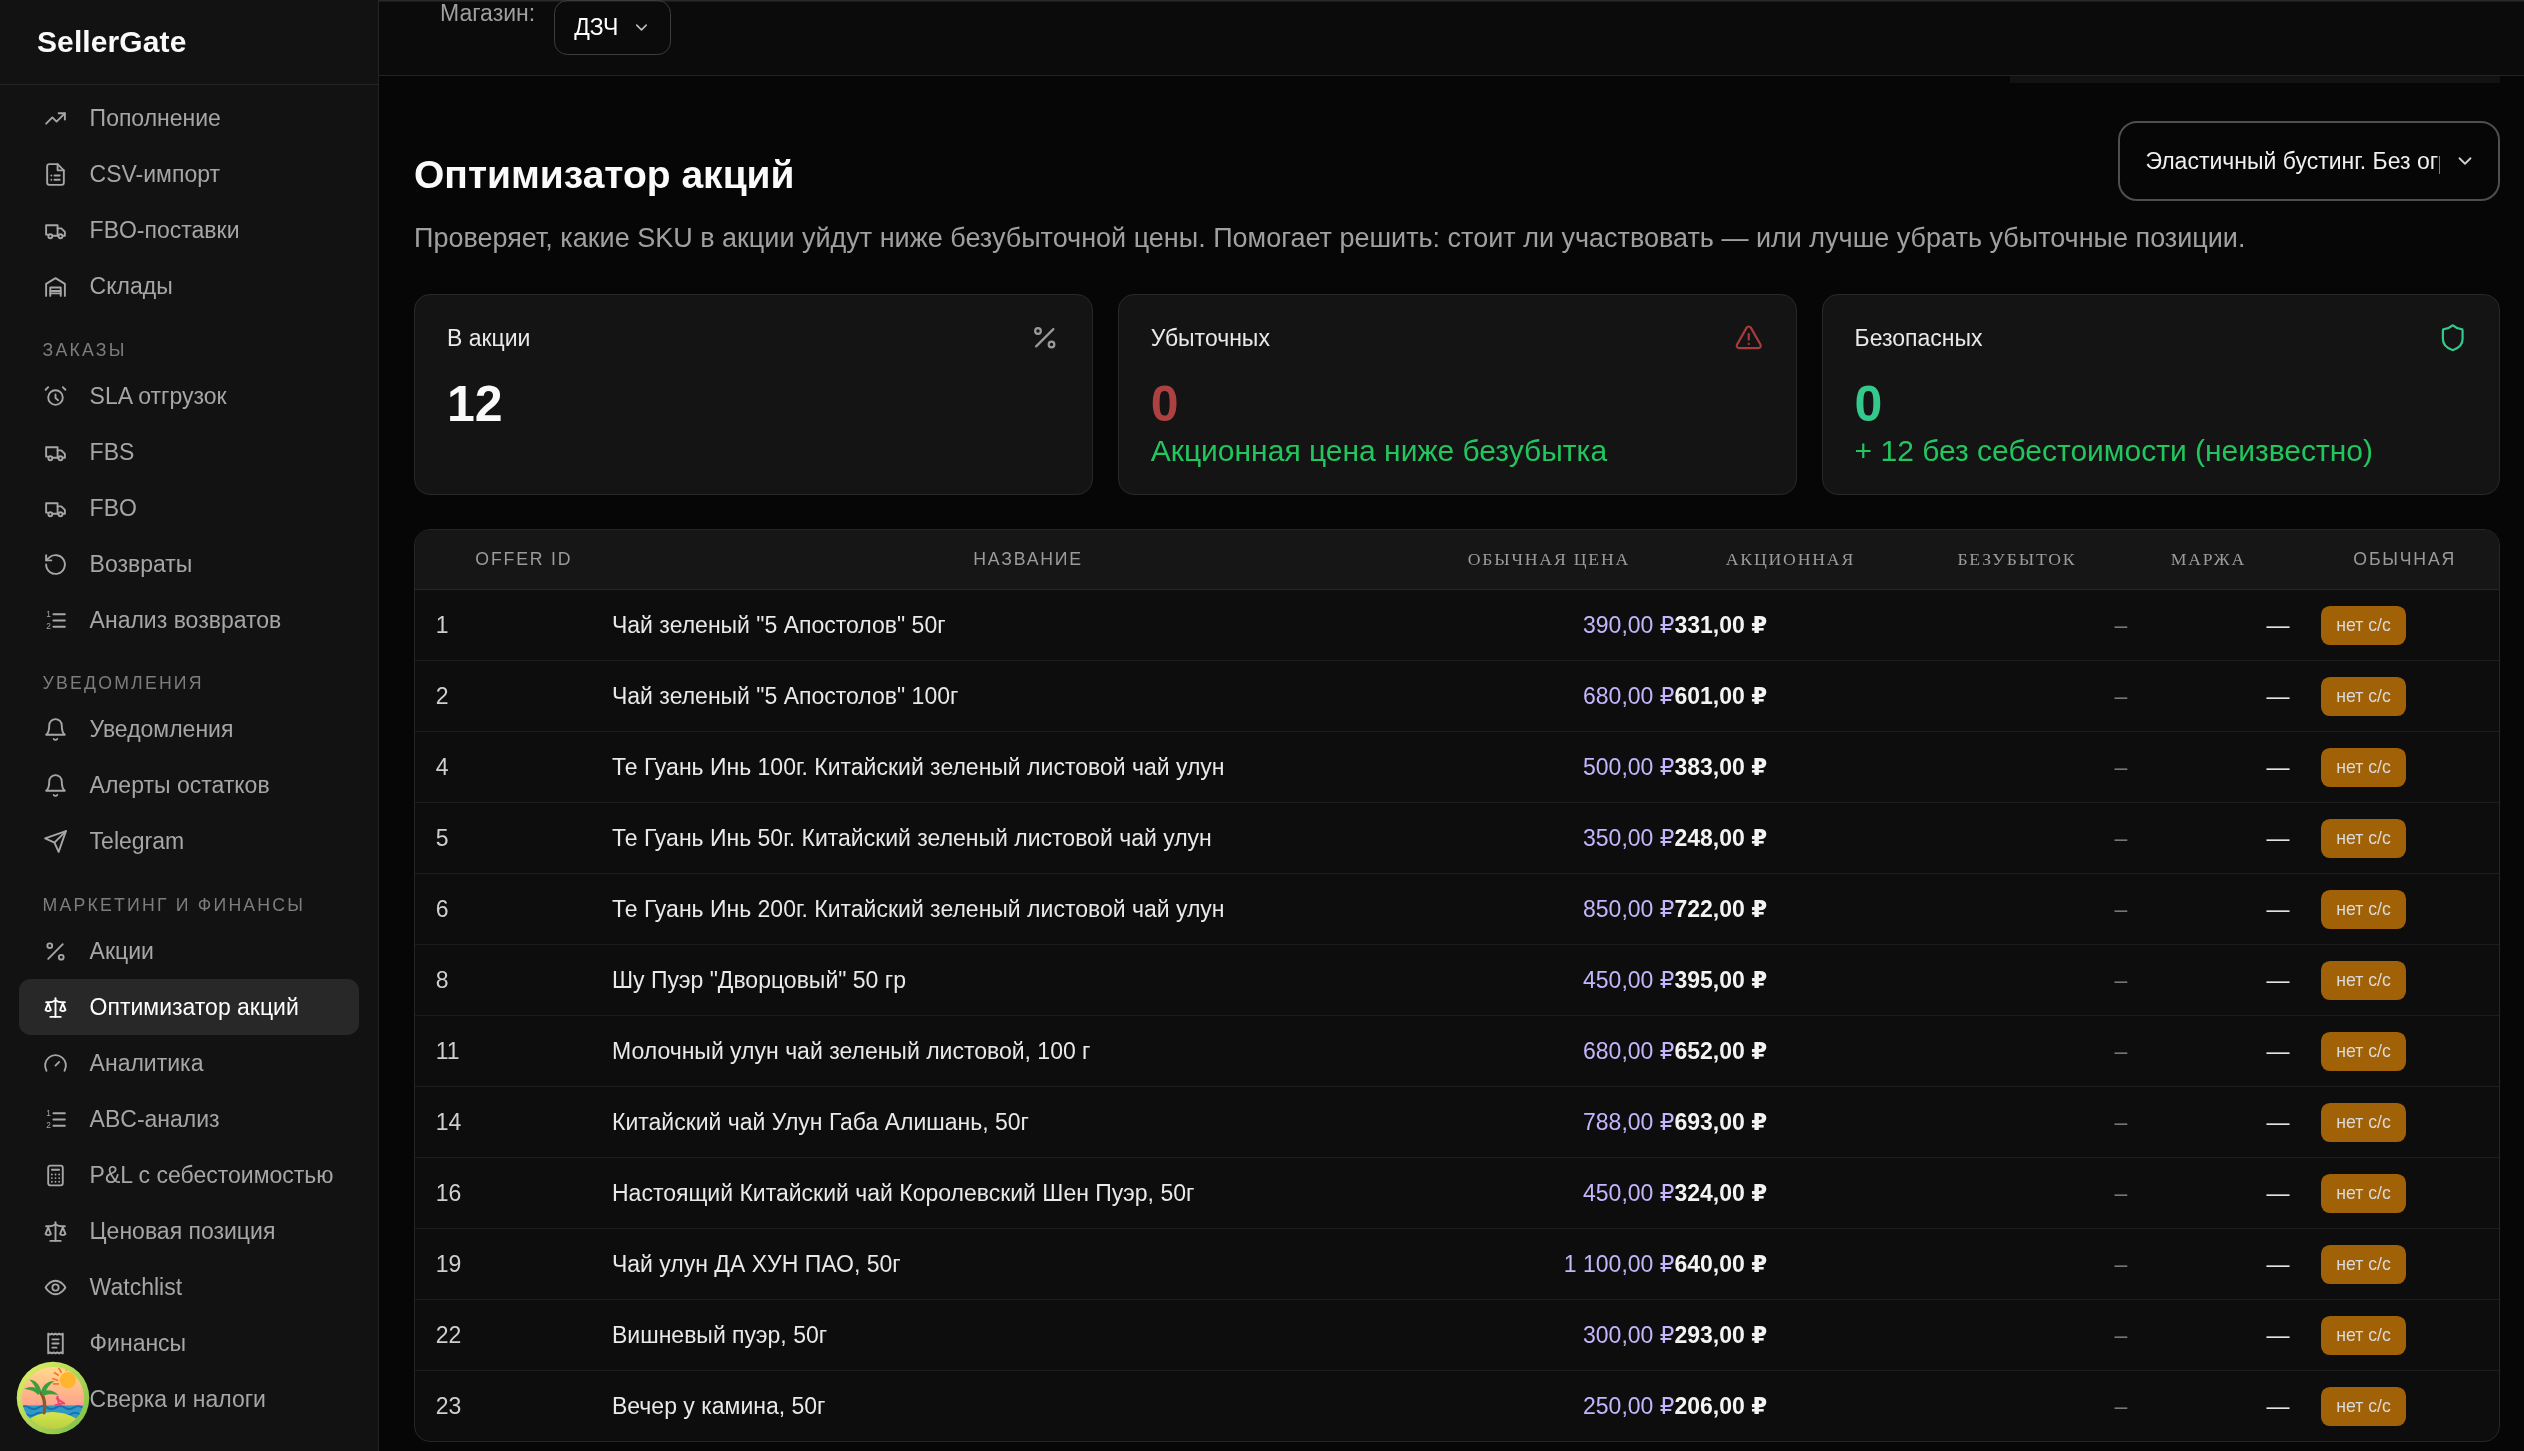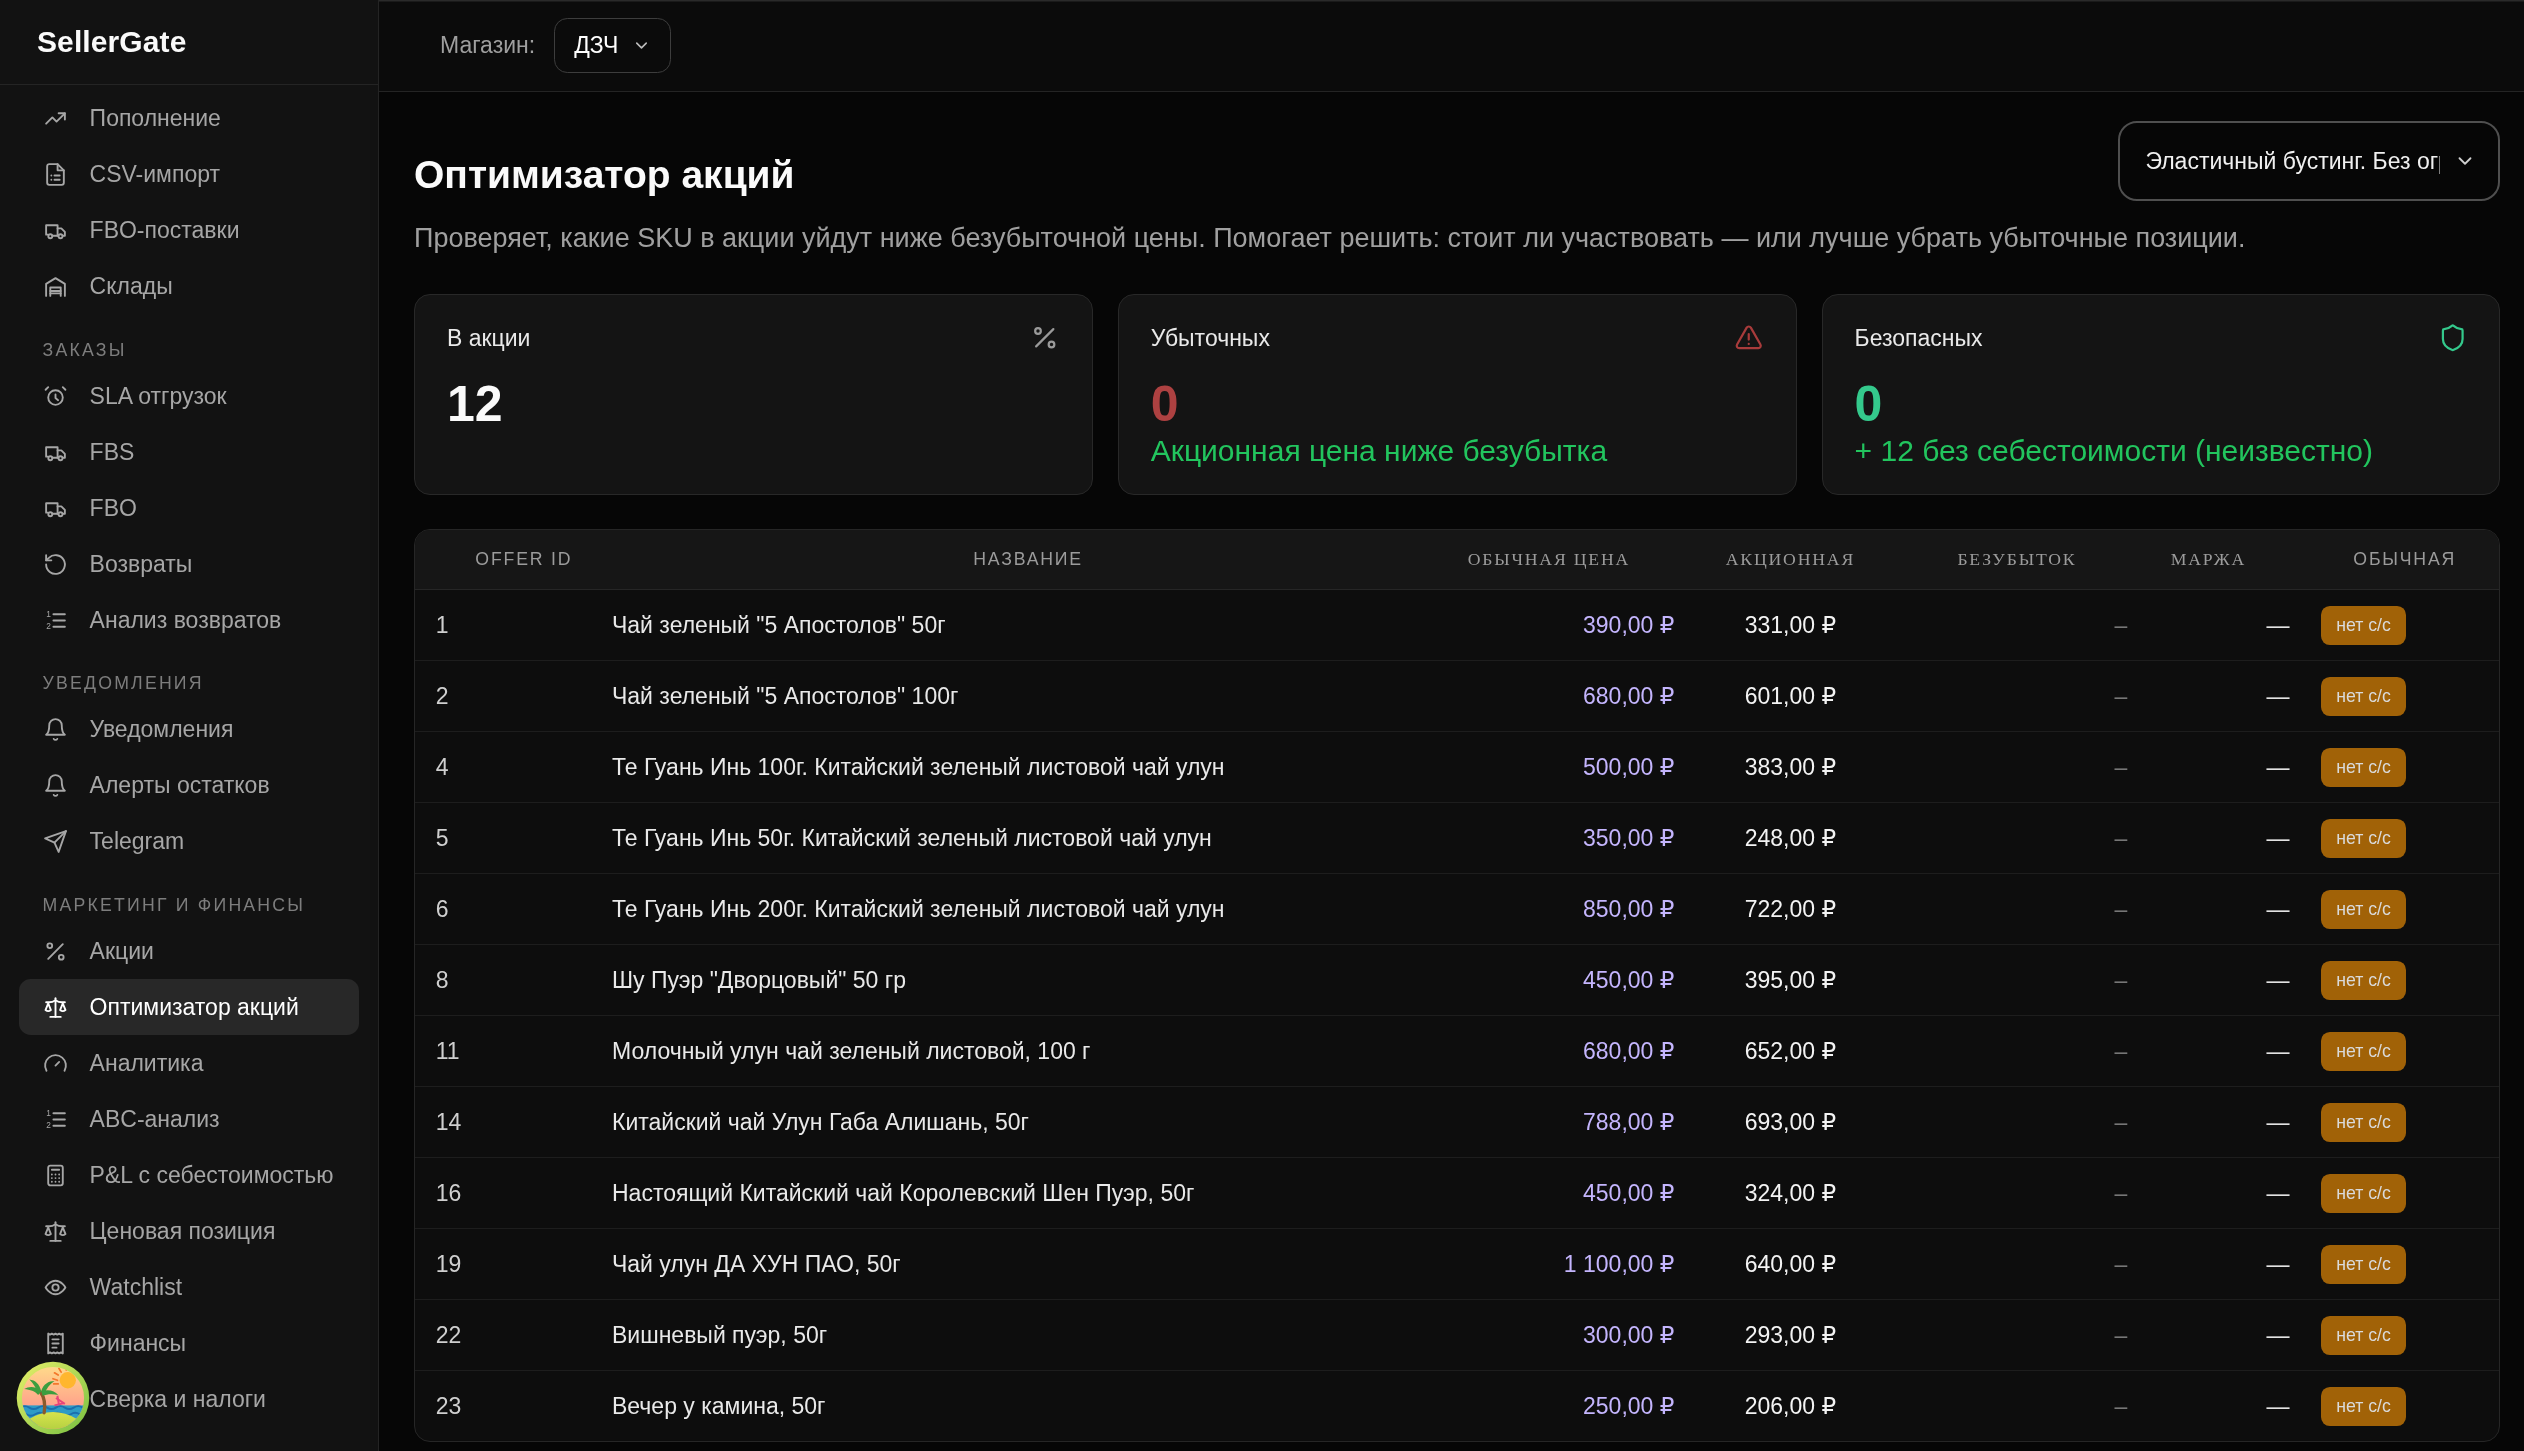--- a/index.html
+++ b/index.html
@@ -16,22 +16,22 @@
     font-size:30px;font-weight:700;color:#fafafa;border-bottom:1.5px solid #242424;letter-spacing:0.1px;}
   .nav{padding:5.9px 19px 0;}
   .nav-item{height:56px;display:flex;align-items:center;gap:22px;padding:0 23.6px;
     border-radius:11.8px;color:#a6a6a6;font-size:23px;cursor:pointer;white-space:nowrap;}
   .nav-item .ni{width:25px;height:25px;flex:0 0 25px;display:flex;}
   .nav-item .ni svg{width:25px;height:25px;}
   .nav-item.active{background:#282828;color:#ffffff;}
   .nav-section{margin:25px 0 7.4px;padding:0 23.6px;font-size:17.7px;letter-spacing:2.2px;color:#7d7d7d;}
   .sticker{position:absolute;left:16px;top:1361px;width:74px;height:74px;z-index:6;}
   
-  .topbar{position:absolute;left:379px;top:0;width:2145px;height:92px;background:#0b0b0b;
-    border-bottom:1.5px solid #242424;box-sizing:border-box;display:flex;align-items:center;
+  .topbar{position:absolute;left:379px;top:0;width:2145px;height:76px;background:#0b0b0b;
+    border-bottom:1.5px solid #242424;box-sizing:border-box;display:flex;
     padding-left:61px;gap:19px;box-shadow:inset 0 1.5px 0 #2a2a2a;z-index:1;}
   .topbar-right{position:absolute;left:2010px;top:0;width:490px;height:83px;background:#121212;z-index:1;}
   .store-label{font-size:23px;color:#9f9f9f;position:relative;z-index:2;}
   .store-btn{display:flex;align-items:center;gap:13.3px;height:55px;padding:0 19px;
     border:1.5px solid #3d3d3d;border-radius:13.3px;color:#fff;font-size:23px;cursor:pointer;
     position:relative;z-index:2;background:transparent;}
   .chev svg{width:19px;height:19px;color:#bdbdbd;display:block;}
   
   .main{position:absolute;left:379px;top:84px;width:2145px;height:1367px;box-sizing:border-box;
     padding:43px 23.6px 0 35px;}
@@ -61,21 +61,21 @@
   .thead,.tr{display:grid;grid-template-columns:197px 1fr 251px 232px 221px 162px 210px;align-items:center;}
   .thead{height:59px;background:#161616;color:#9b9b9b;font-size:17.7px;letter-spacing:1.8px;
     border-bottom:1.5px solid #262626;}
   .th{padding-left:20.7px;white-space:nowrap;text-align:center;}
   .th.r{padding-left:0;text-align:center;font-family:Liberation Serif, serif;}
   .tr{height:70px;border-top:1.5px solid #1d1d1d;font-size:23px;}
   .tr:first-child{border-top:none;}
   .td-id{padding-left:20.7px;color:#cfcfcf;}
   .td-name{color:#e9e9e9;white-space:nowrap;overflow:hidden;}
   .td-price{text-align:right;color:#c4b5fd;}
-  .td-promo{text-align:center;color:#f3f3f3;font-weight:400;}
+  .td-promo{text-align:left;color:#f3f3f3;font-weight:700;}
   .td-be{text-align:right;color:#767676;}
   .td-margin{text-align:right;color:#e2e2e2;}
   .badge{display:inline-block;margin-left:32px;background:#a16207;border-radius:8.9px;
     padding:8.9px 14.8px;font-size:17.7px;color:#dadada;white-space:nowrap;}
 </style>
 </head>
 <body>
 
 <aside class="sidebar">
   <div class="brand">SellerGate</div>

